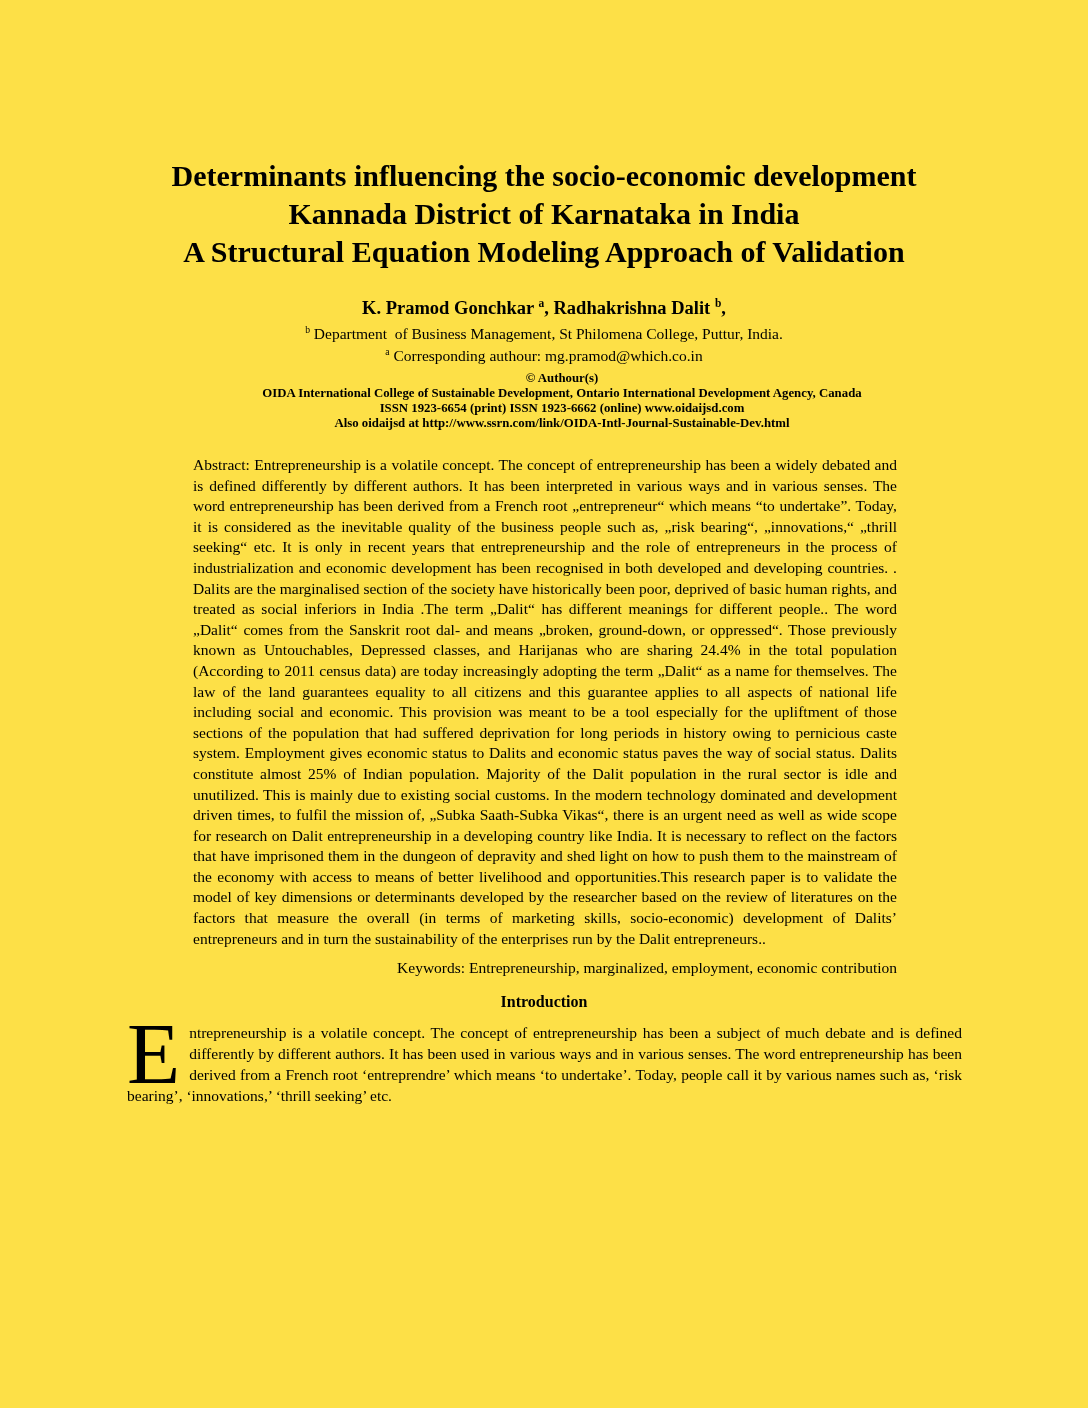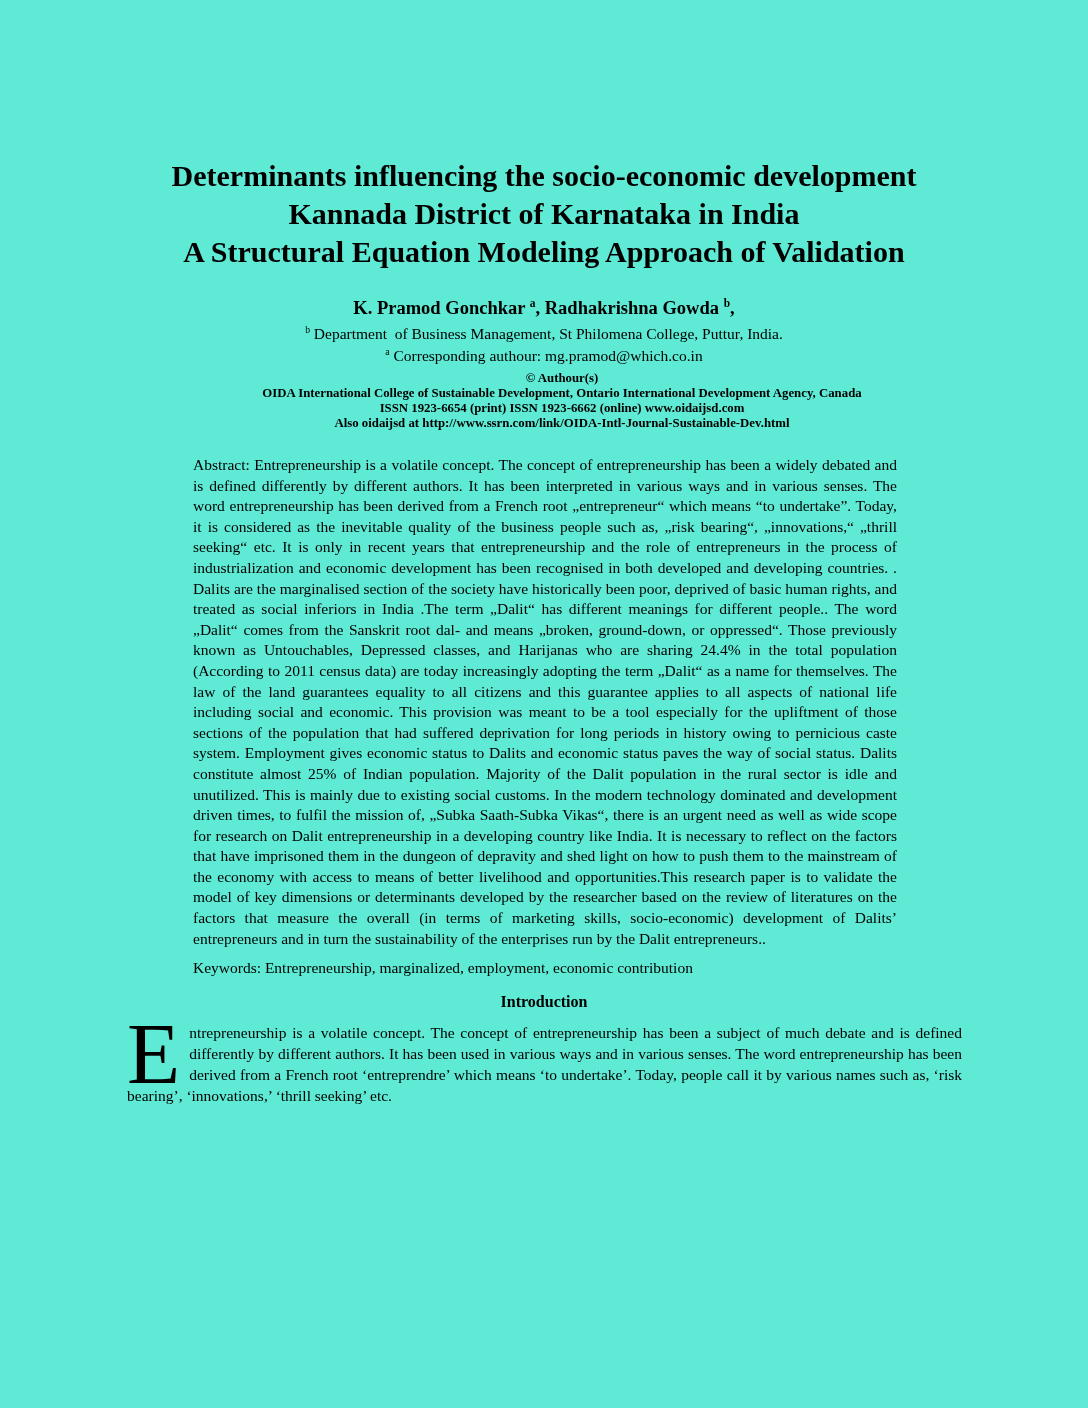--- a/index.html
+++ b/index.html
@@ -6,21 +6,21 @@
     margin: 0;
     padding: 0;
     background: #ffffff;
     color: #000000;
     font-family: "Liberation Serif", serif;
   }
   .page {
     position: relative;
     width: 1088px;
     height: 1408px;
-    background: #5eead4;
+    background: #fde047;
     overflow: hidden;
   }
   .title {
     margin: 0;
     padding-top: 157px;
     text-align: center;
     font-size: 30px;
     line-height: 38px;
     font-weight: bold;
   }
@@ -51,21 +51,21 @@
     padding-left: 36px;
   }
   .abstract {
     margin: 24px 191px 0 193px;
     text-align: justify;
     font-size: 15.5px;
     line-height: 20.6px;
   }
   .keywords {
     margin: 9px 191px 0 193px;
-    text-align: left;
+    text-align: right;
     font-size: 15.5px;
     line-height: 20.6px;
   }
   .intro-heading {
     margin: 12px 0 0 0;
     text-align: center;
     font-size: 16px;
     line-height: 22px;
     font-weight: bold;
   }
@@ -89,21 +89,21 @@
 <body>
 
 <div class="page">
 
   <h1 class="title">
     <div>Determinants influencing the socio-economic development</div>
     <div>Kannada District of Karnataka in India</div>
     <div>A Structural Equation Modeling Approach of Validation</div>
   </h1>
 
-  <div class="authors"><span>K. Pramod Gonchkar </span><sup>a</sup><span>, Radhakrishna Gowda </span><sup>b</sup><span>,</span></div>
+  <div class="authors"><span>K. Pramod Gonchkar </span><sup>a</sup><span>, Radhakrishna Dalit </span><sup>b</sup><span>,</span></div>
 
   <div class="affiliations">
     <div><sup>b</sup><span> Department&nbsp; of Business Management, St Philomena College, Puttur, India.</span></div>
     <div><sup>a</sup><span> Corresponding authour: mg.pramod@which.co.in</span></div>
   </div>
 
   <div class="copyright">
     <div>© Authour(s)</div>
     <div>OIDA International College of Sustainable Development, Ontario International Development Agency, Canada</div>
     <div>ISSN 1923-6654 (print) ISSN 1923-6662 (online) www.oidaijsd.com</div>

